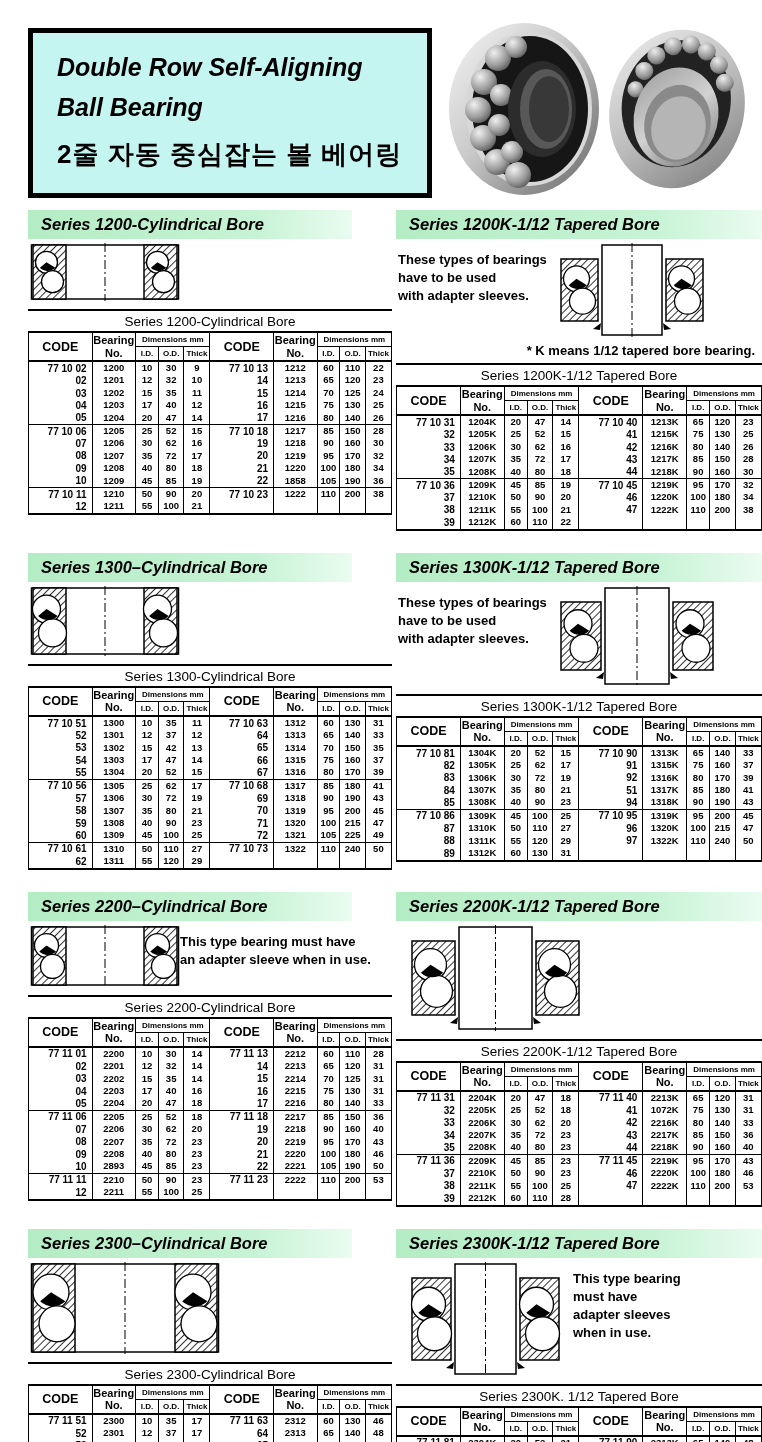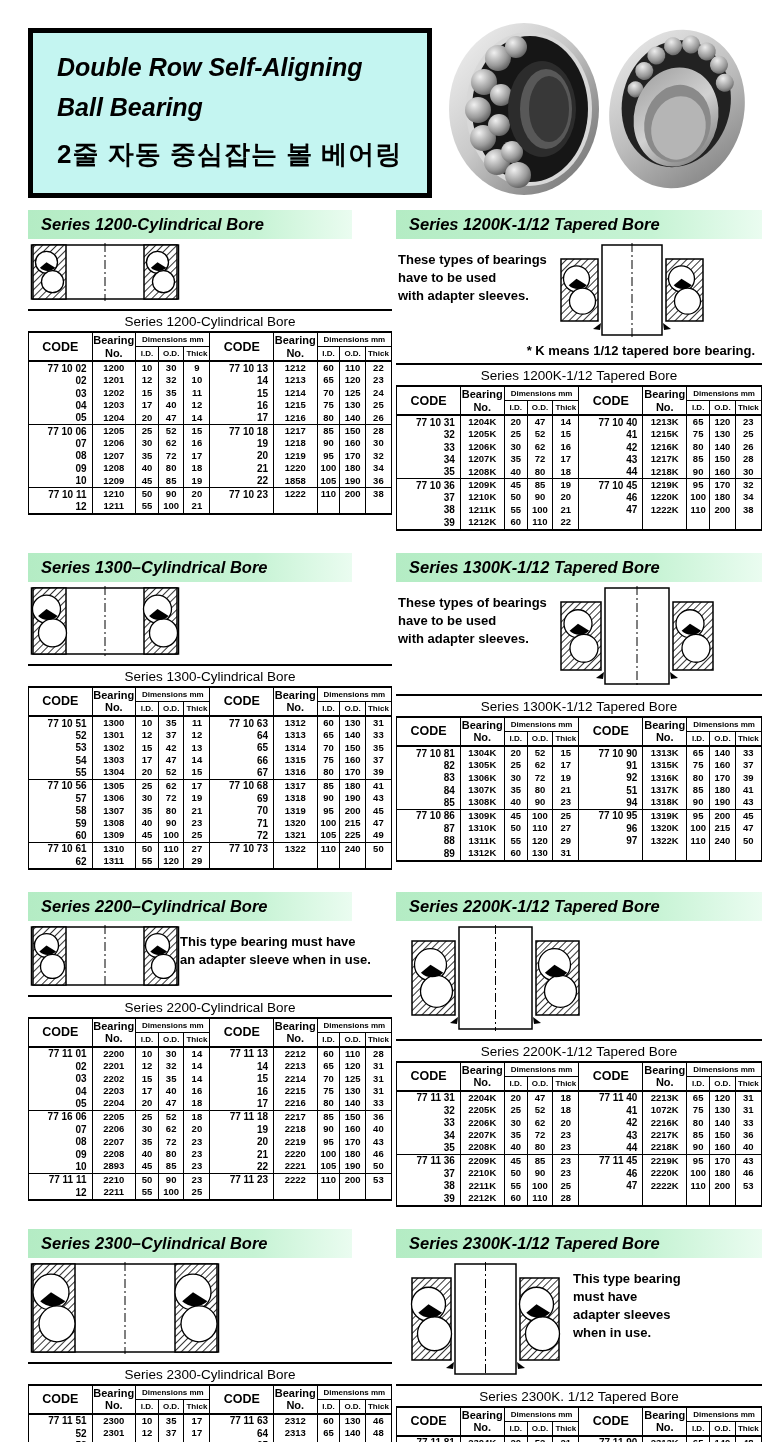--- a/index.html
+++ b/index.html
@@ -1021,21 +1021,21 @@
                 <td class="num">20</td>
                 <td class="num">47</td>
                 <td class="num">18</td>
                 <td class="code">17</td>
                 <td class="num">2216</td>
                 <td class="num">80</td>
                 <td class="num">140</td>
                 <td class="num">33</td>
               </tr>
               <tr class="gs">
-                <td class="code">77 16 06</td>
+                <td class="code">77 11 06</td>
                 <td class="num">2205</td>
                 <td class="num">25</td>
                 <td class="num">52</td>
                 <td class="num">18</td>
                 <td class="code">77 11 18</td>
                 <td class="num">2217</td>
                 <td class="num">85</td>
                 <td class="num">150</td>
                 <td class="num">36</td>
               </tr>

